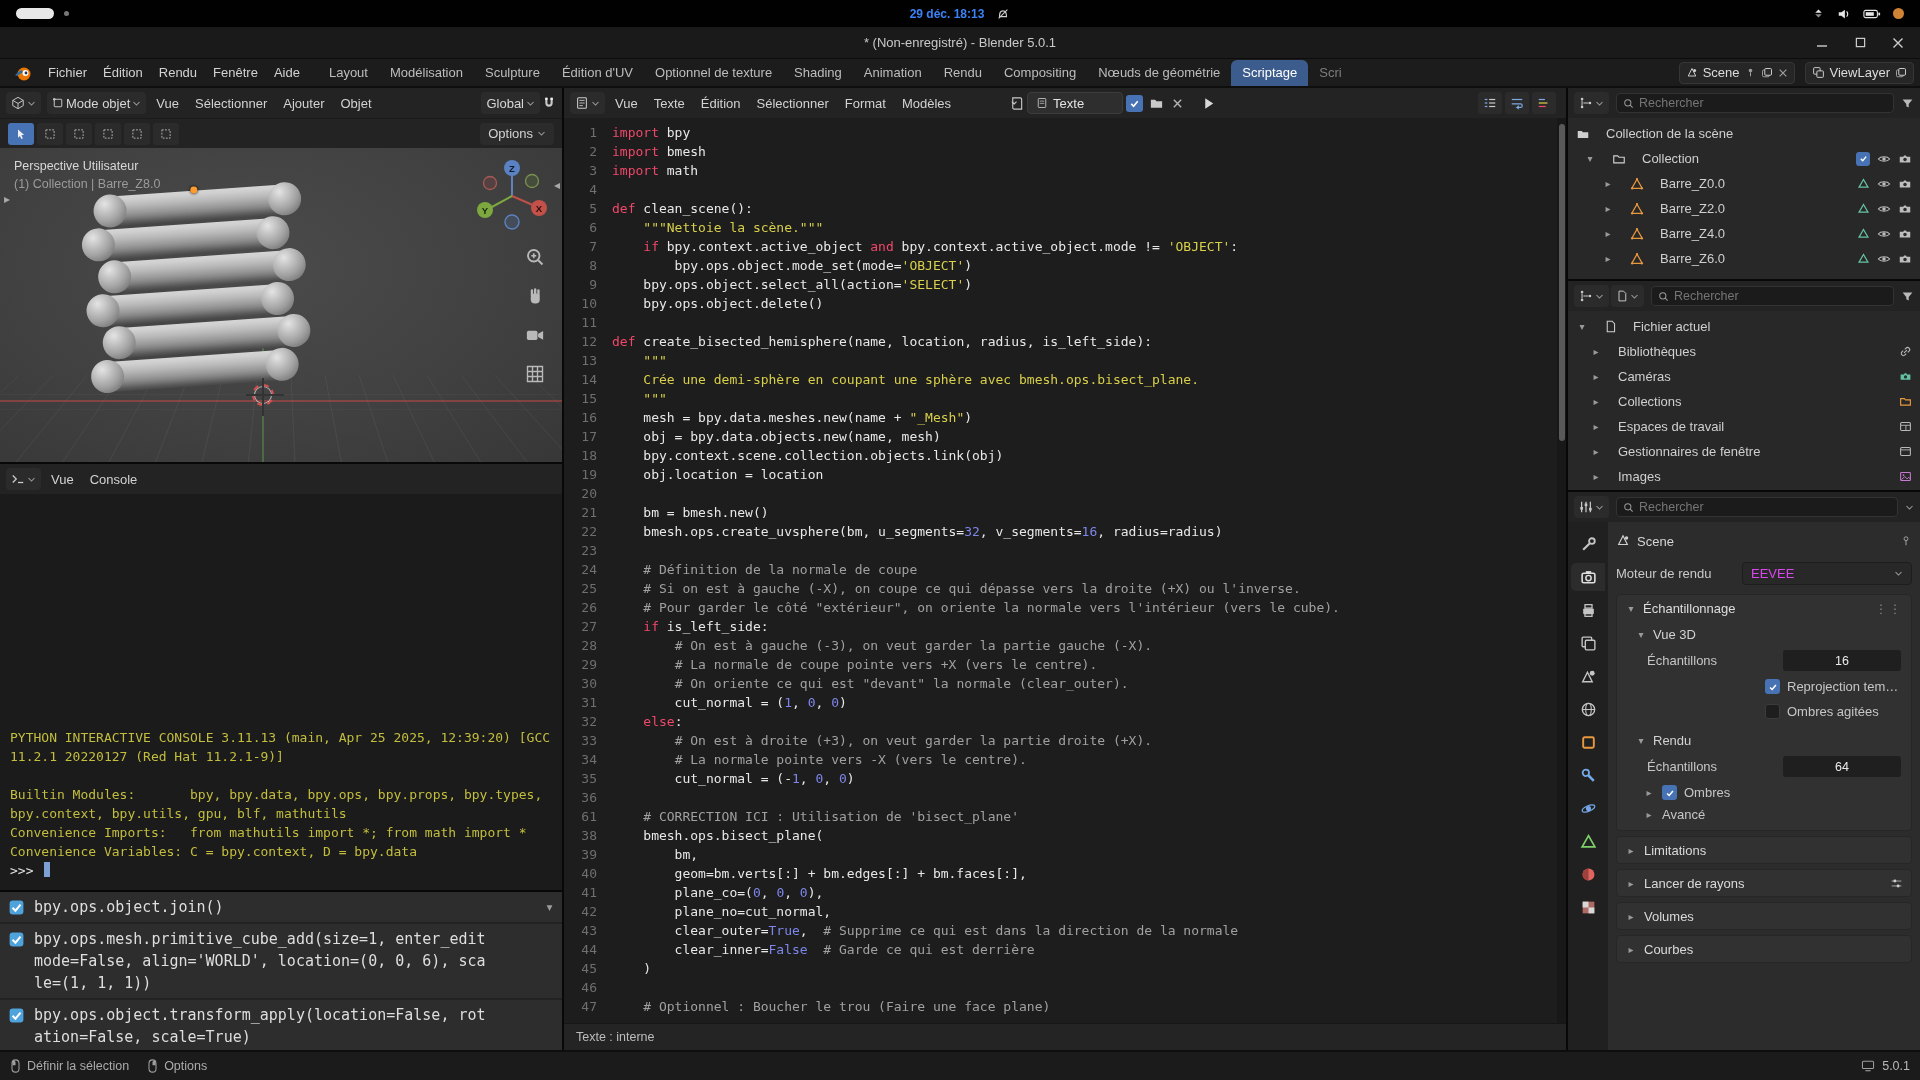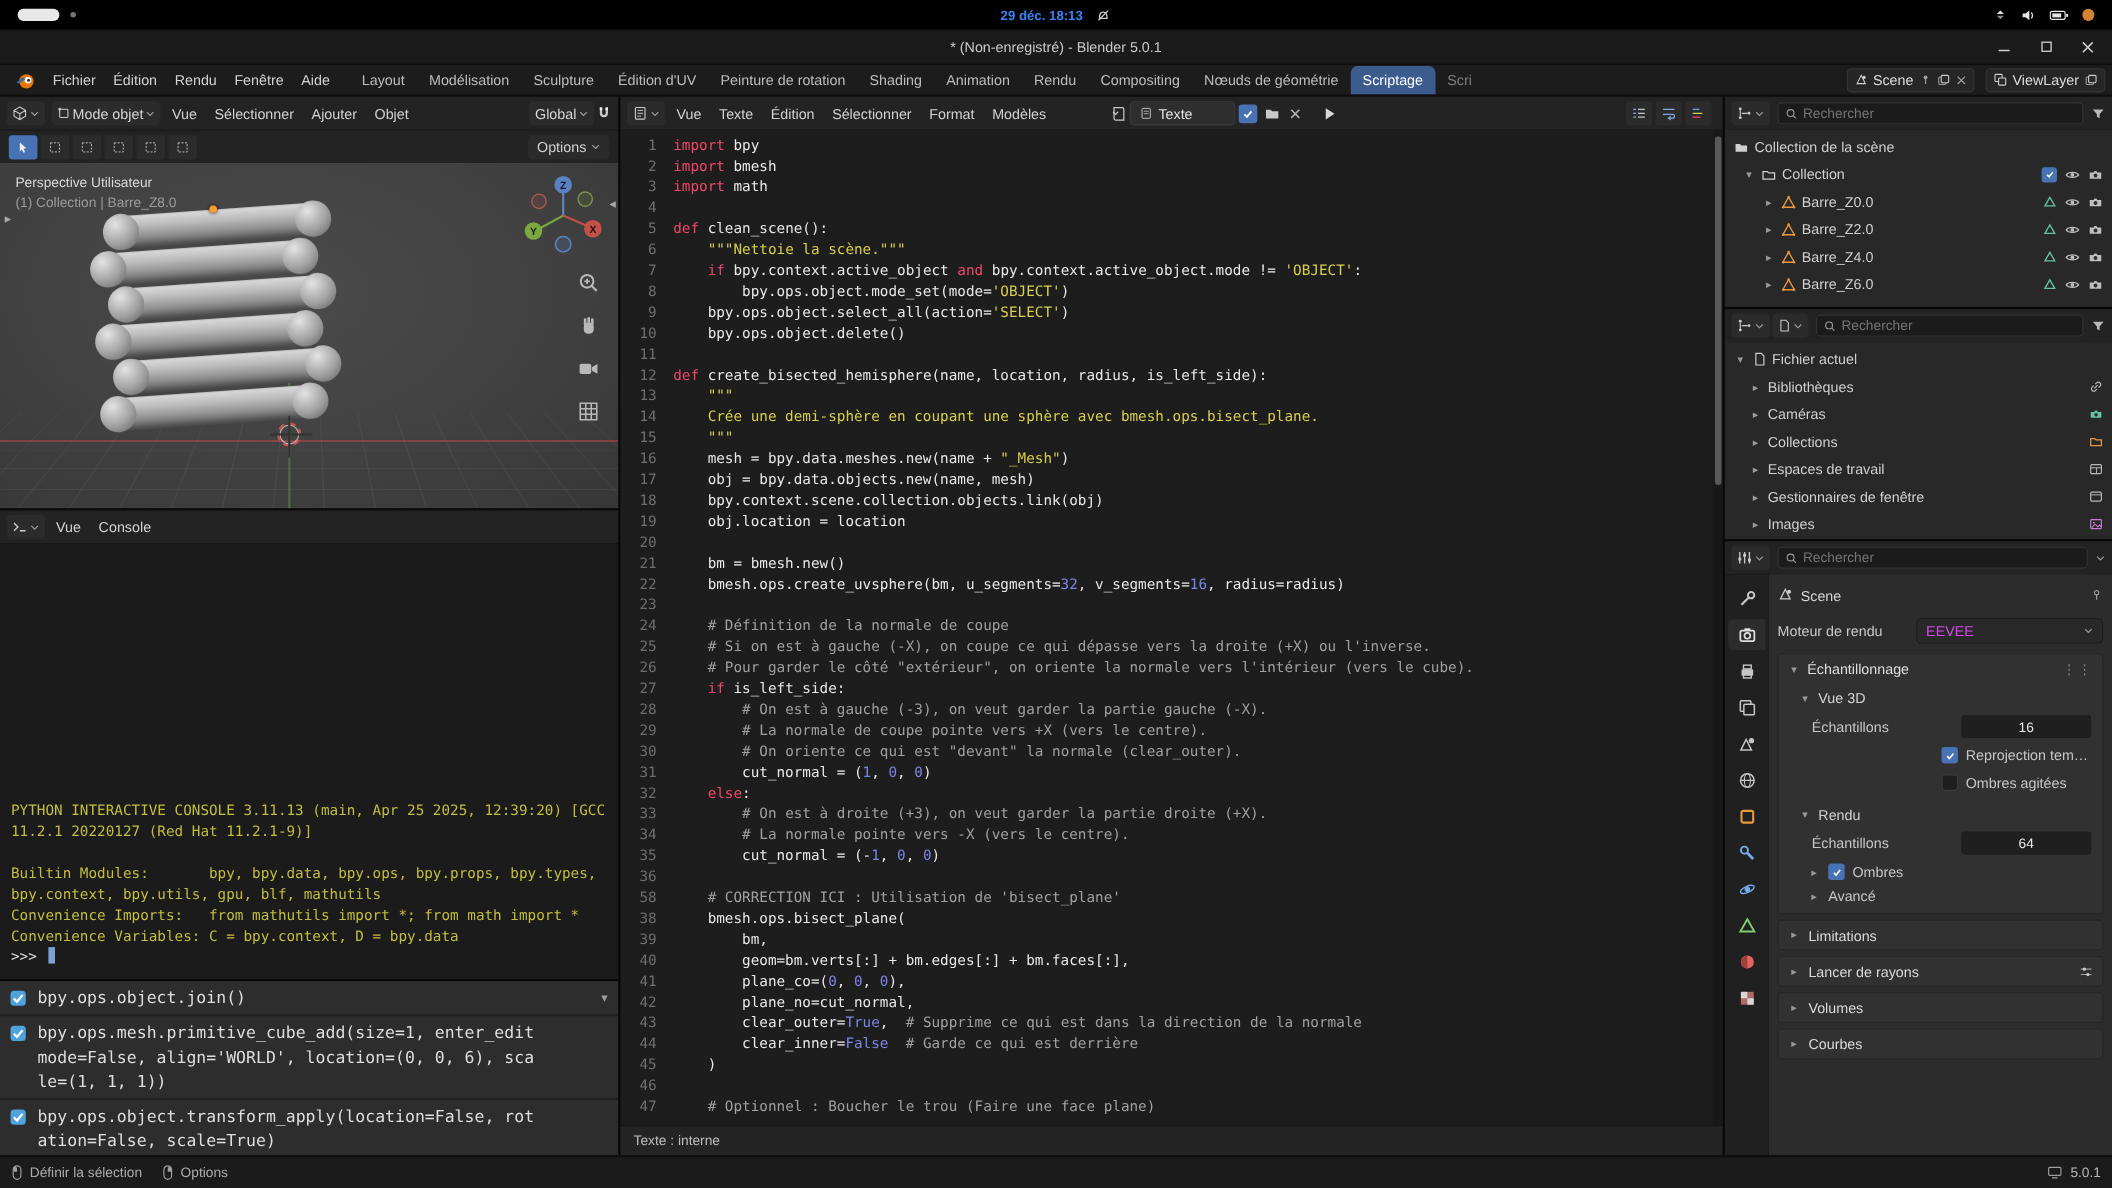--- a/index.html
+++ b/index.html
@@ -92,21 +92,21 @@
 .kw{color:#f0486a}.str{color:#d8cf4a}.com{color:#a0a0a0}.num{color:#7d86ea}
 .vscroll{position:absolute;top:0;right:0;width:9px;height:100%;background:#181818}
 .vthumb{position:absolute;top:6px;left:1.5px;width:6px;height:35%;background:#595959;border-radius:3px}
 .texted-footer{height:27px;flex:none;background:#242424;display:flex;align-items:center;padding:0 12px;color:#bdbdbd;font-size:12.5px;border-top:1px solid #161616}
 
 .outliner{height:191px;flex:none}
 .blendfile{height:209px;flex:none}
 .otl-body{flex:1;background:#282828;padding-top:3px;overflow:hidden}
 .searchbox{flex:1;display:flex;align-items:center;gap:5px;background:#1b1b1b;border:1px solid #333;border-radius:4px;height:20px;padding:0 6px;margin:14px 5px;min-width:0}
 .searchbox input{flex:1;min-width:0;background:transparent;border:none;outline:none;color:#cfcfcf;font-size:12.5px;font-family:"Liberation Sans",sans-serif}
-.orow{display:flex;align-items:center;height:25px;padding-right:8px;color:#cfcfcf;font-size:13px;gap:5px}
+.orow{display:flex;align-items:center;height:25px;padding-right:8px;color:#cfcfcf;font-size:13px;gap:16px}
 .orow .lbl{white-space:nowrap;overflow:hidden;text-overflow:ellipsis}
 .orow .right{margin-left:auto;display:flex;align-items:center;gap:7px}
 .chevtxt{color:#9a9a9a;width:12px;text-align:center;flex:none;font-size:10px}
 
 .props{flex:1}
 .props-body{flex:1;min-height:0;display:flex}
 .props-tabs{width:40px;background:#202020;display:flex;flex-direction:column;align-items:center;padding-top:8px;gap:5px}
 .ptab{width:34px;height:28px;display:flex;align-items:center;justify-content:center;border-radius:5px 0 0 5px}
 .ptab.active{background:#2c2c2c}
 .props-content{flex:1;min-width:0;background:#2c2c2c;padding:4px 8px 0;overflow:hidden;font-size:13px}
@@ -213,21 +213,21 @@
         <span class="hmenu">Édition</span>
         <span class="hmenu">Rendu</span>
         <span class="hmenu">Fenêtre</span>
         <span class="hmenu">Aide</span>
       </nav>
     <div id="workspace-tabs">
         <span class="wtab">Layout</span>
         <span class="wtab">Modélisation</span>
         <span class="wtab">Sculpture</span>
         <span class="wtab">Édition d'UV</span>
-        <span class="wtab">Peinture de rotation</span>
+        <span class="wtab">Optionnel de texture</span>
         <span class="wtab">Shading</span>
         <span class="wtab">Animation</span>
         <span class="wtab">Rendu</span>
         <span class="wtab">Compositing</span>
         <span class="wtab">Nœuds de géométrie</span>
         <span class="wtab active">Scriptage</span>
         <span class="wtab dim">Scri</span>
       </div>
     <div class="topbar-right">
       <div class="selector">
@@ -621,21 +621,21 @@
               <div class="cl"><span class="ln">27</span><span class="ct">    <span class="kw">if</span> is_left_side:</span></div>
               <div class="cl"><span class="ln">28</span><span class="ct">        <span class="com"># On est à gauche (-3), on veut garder la partie gauche (-X).</span></span></div>
               <div class="cl"><span class="ln">29</span><span class="ct">        <span class="com"># La normale de coupe pointe vers +X (vers le centre).</span></span></div>
               <div class="cl"><span class="ln">30</span><span class="ct">        <span class="com"># On oriente ce qui est "devant" la normale (clear_outer).</span></span></div>
               <div class="cl"><span class="ln">31</span><span class="ct">        cut_normal = (<span class="num">1</span>, <span class="num">0</span>, <span class="num">0</span>)</span></div>
               <div class="cl"><span class="ln">32</span><span class="ct">    <span class="kw">else</span>:</span></div>
               <div class="cl"><span class="ln">33</span><span class="ct">        <span class="com"># On est à droite (+3), on veut garder la partie droite (+X).</span></span></div>
               <div class="cl"><span class="ln">34</span><span class="ct">        <span class="com"># La normale pointe vers -X (vers le centre).</span></span></div>
               <div class="cl"><span class="ln">35</span><span class="ct">        cut_normal = (-<span class="num">1</span>, <span class="num">0</span>, <span class="num">0</span>)</span></div>
               <div class="cl"><span class="ln">36</span><span class="ct">&nbsp;</span></div>
-              <div class="cl"><span class="ln">58</span><span class="ct">    <span class="com"># CORRECTION ICI : Utilisation de 'bisect_plane'</span></span></div>
+              <div class="cl"><span class="ln">61</span><span class="ct">    <span class="com"># CORRECTION ICI : Utilisation de 'bisect_plane'</span></span></div>
               <div class="cl"><span class="ln">38</span><span class="ct">    bmesh.ops.bisect_plane(</span></div>
               <div class="cl"><span class="ln">39</span><span class="ct">        bm,</span></div>
               <div class="cl"><span class="ln">40</span><span class="ct">        geom=bm.verts[:] + bm.edges[:] + bm.faces[:],</span></div>
               <div class="cl"><span class="ln">41</span><span class="ct">        plane_co=(<span class="num">0</span>, <span class="num">0</span>, <span class="num">0</span>),</span></div>
               <div class="cl"><span class="ln">42</span><span class="ct">        plane_no=cut_normal,</span></div>
               <div class="cl"><span class="ln">43</span><span class="ct">        clear_outer=<span class="num">True</span>,  <span class="com"># Supprime ce qui est dans la direction de la normale</span></span></div>
               <div class="cl"><span class="ln">44</span><span class="ct">        clear_inner=<span class="num">False</span>  <span class="com"># Garde ce qui est derrière</span></span></div>
               <div class="cl"><span class="ln">45</span><span class="ct">    )</span></div>
               <div class="cl"><span class="ln">46</span><span class="ct">&nbsp;</span></div>
               <div class="cl"><span class="ln">47</span><span class="ct">    <span class="com"># Optionnel : Boucher le trou (Faire une face plane)</span></span></div>

